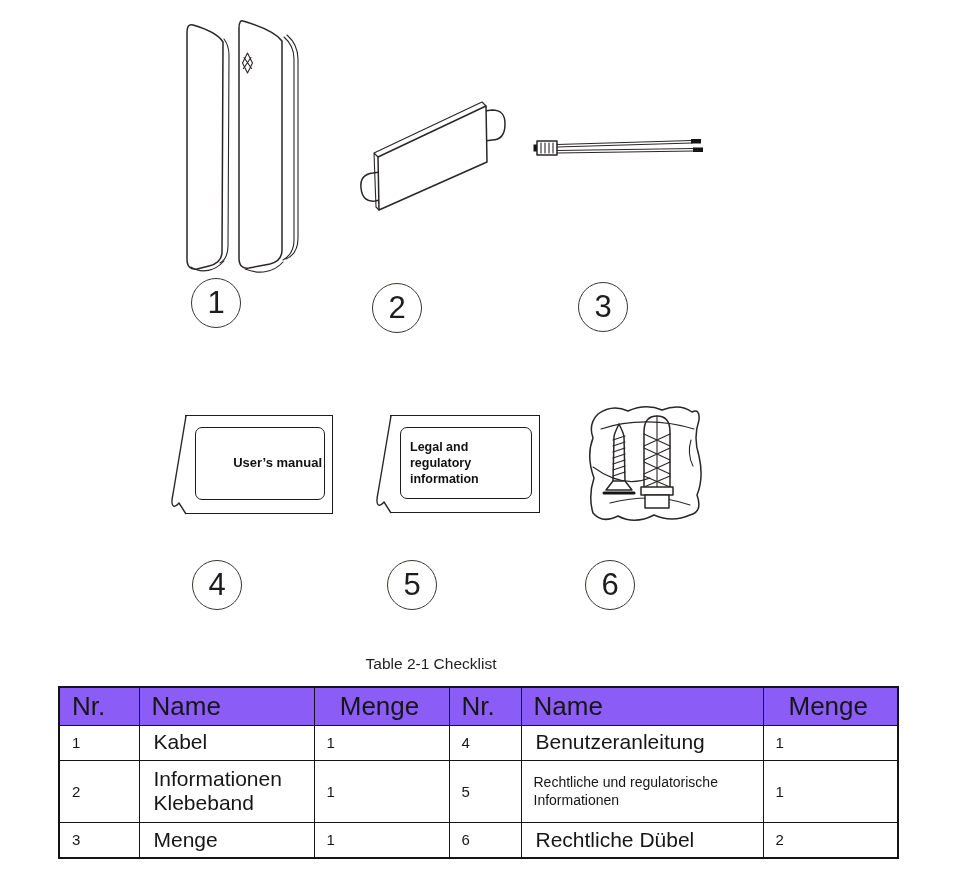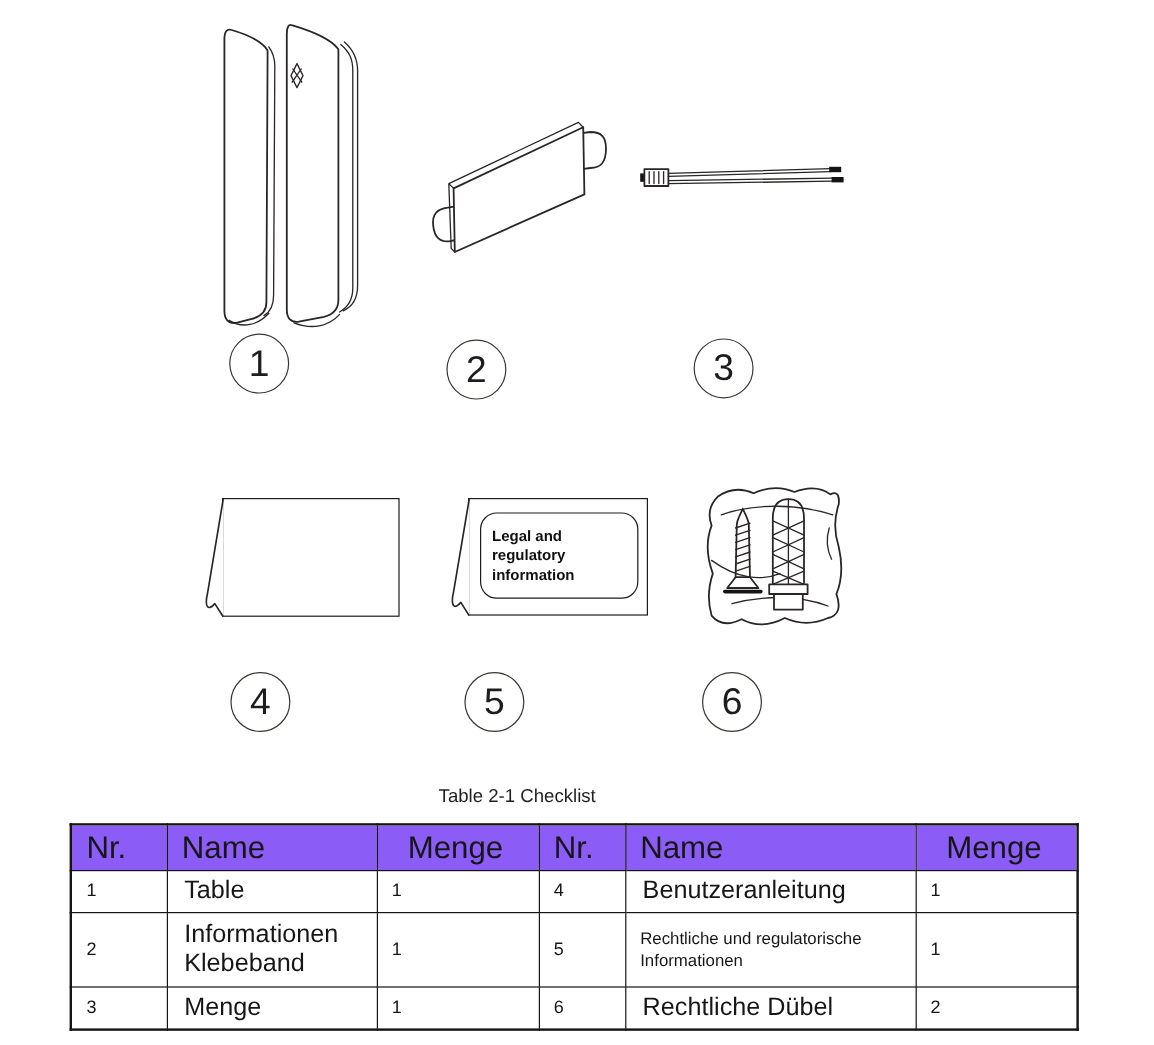--- a/index.html
+++ b/index.html
@@ -27,21 +27,21 @@
   
   .booklet {
     position: absolute;
     background: #fff;
     border: 1.7px solid #1c1c1c;
   }
   .booklet-inner {
     position: absolute;
     left: 9px; top: 11px; right: 7px; bottom: 13px;
     border: 1.4px solid #1c1c1c;
-    border-radius: 14px;
+    border-radius: 7px;
     display: flex; align-items: center; justify-content: flex-end;
   }
   .booklet-text {
     font-size: 12.5px;
     font-weight: 700;
     line-height: 1.3;
     color: #111;
     padding-left: 9px;
     padding-right: 2px;
   }
@@ -142,20 +142,23 @@
   </g>
 </svg>
 <div class="badge" style="left:578px; top:282px;">
   <span>3</span>
 </div>
 
 <div class="booklet" style="left:185px; top:415px; width:148px; height:99px;">
   <svg class="flap" width="19" height="102" viewBox="0 0 19 102">
     <path class="face" d="M 18,1 L 5,79 C 2,92 6,94 11,88 L 18,99" style="stroke-width:1.4;"></path>
   </svg>
+  <div class="booklet-inner">
+    <div class="booklet-text" style="font-size:13px;">User’s manual</div>
+  </div>
 </div>
 <div class="badge" style="left:192px; top:560px;">
   <span>4</span>
 </div>
 
 <div class="booklet" style="left:390px; top:415px; width:150px; height:98px;">
   <svg class="flap" width="19" height="101" viewBox="0 0 19 101">
     <path class="face" d="M 18,1 L 5,78 C 2,91 6,93 11,87 L 18,98" style="stroke-width:1.4;"></path>
   </svg>
   <div class="booklet-inner">
@@ -207,21 +210,21 @@
       <th>Name</th>
       <th>Menge</th>
       <th>Nr.</th>
       <th>Name</th>
       <th>Menge</th>
     </tr>
   </thead>
   <tbody>
     <tr>
       <td>1</td>
-      <td>Table</td>
+      <td>Kabel</td>
       <td>1</td>
       <td>4</td>
       <td>Benutzeranleitung</td>
       <td>1</td>
     </tr>
     <tr>
       <td>2</td>
       <td>Informationen Klebeband</td>
       <td>1</td>
       <td>5</td>

